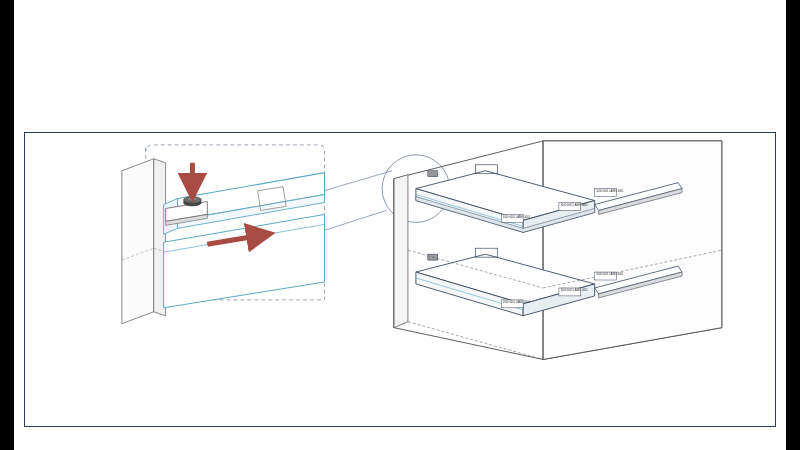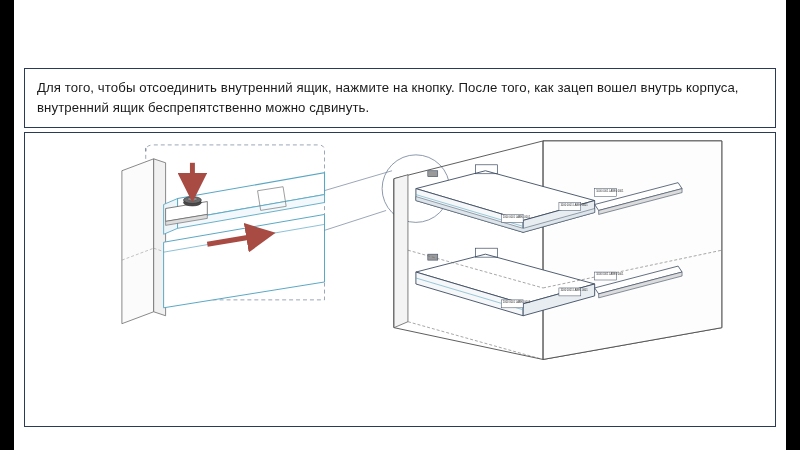--- a/index.html
+++ b/index.html
@@ -68,23 +68,20 @@
     fill: #2b2b2b;
   }
 </style>
 </head>
 <body>
 
 <div id="stage">
 
   <div id="slide">
 
-    <div id="text-box">
-      <div class="txt">Для того, чтобы отсоединить внутренний ящик, нажмите на кнопку. После того, как зацеп вошел внутрь корпуса, внутренний ящик беспрепятственно можно сдвинуть.</div>
-    </div>
 
     <div id="figure-box">
       <svg viewBox="0 0 752 295" width="750" height="293">
         <defs>
           <marker id="arrowhead" markerWidth="6" markerHeight="6" refX="3" refY="3" orient="auto">
             <path d="M0,0 L6,3 L0,6 z" fill="#a84b42"></path>
           </marker>
         </defs>
 
         <g>

